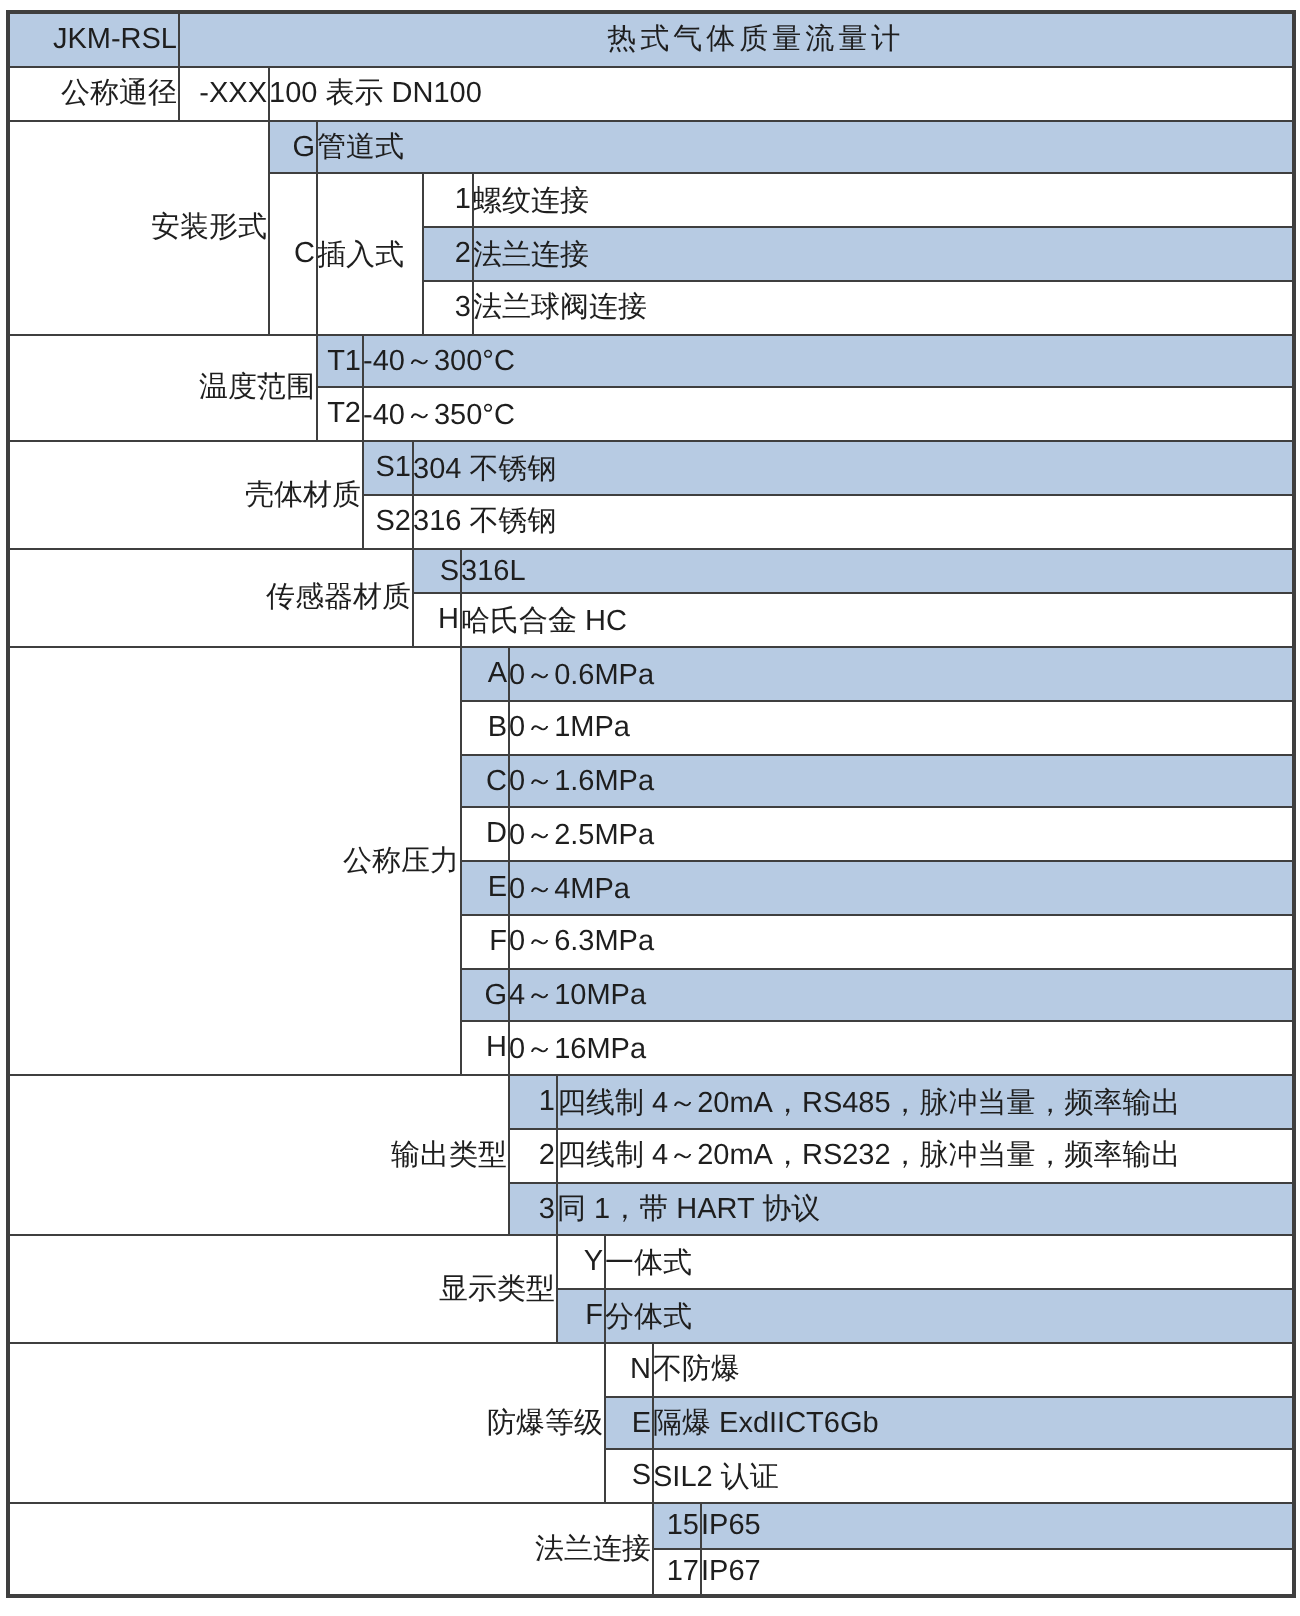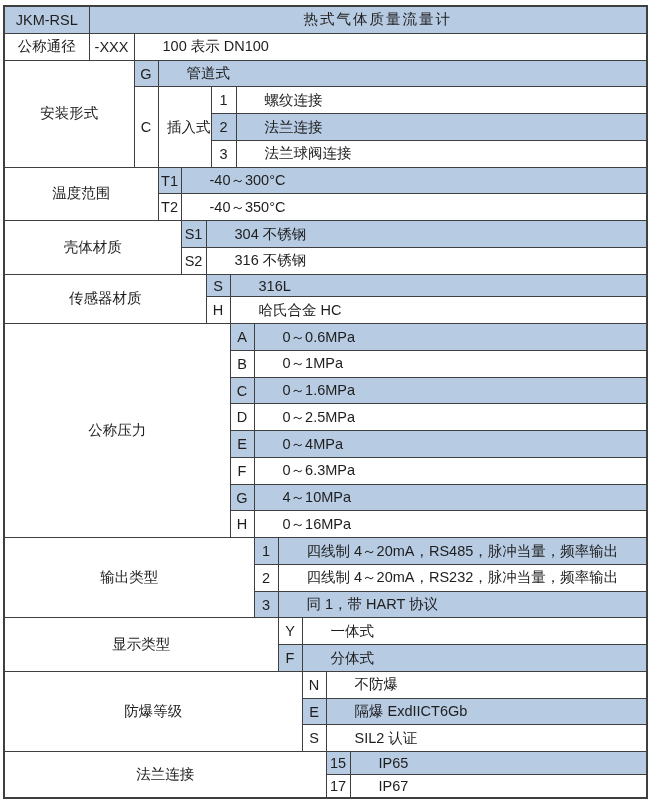--- a/index.html
+++ b/index.html
@@ -21,25 +21,25 @@
   }
   td{
     border:1px solid var(--border,#3f3f3f);
     padding:0;
     overflow:hidden;
     white-space:nowrap;
     vertical-align:middle;
   }
   tr:nth-child(odd) td{background:var(--row-blue,#b7cbe3);}
   tr:nth-child(even) td{background:#ffffff;}
-  td.label{background:#ffffff !important;text-align:center;}
-  td.sublabel{background:#ffffff !important;text-align:right;}
-  td.code{text-align:center;}
+  td.label{background:#ffffff !important;text-align:right;}
+  td.sublabel{background:#ffffff !important;text-align:left;}
+  td.code{text-align:right;}
   td.title{text-align:center;letter-spacing:2px;padding-left:20px;}
-  td.value{text-align:left;padding-left:28px;}
+  td.value{text-align:left;padding-left:0;}
 </style>
 </head>
 <body>
 
 <div class="page">
 <table class="spec">
   <colgroup>
     <col style="width:85px">
         <col style="width:45px">
         <col style="width:24px">

